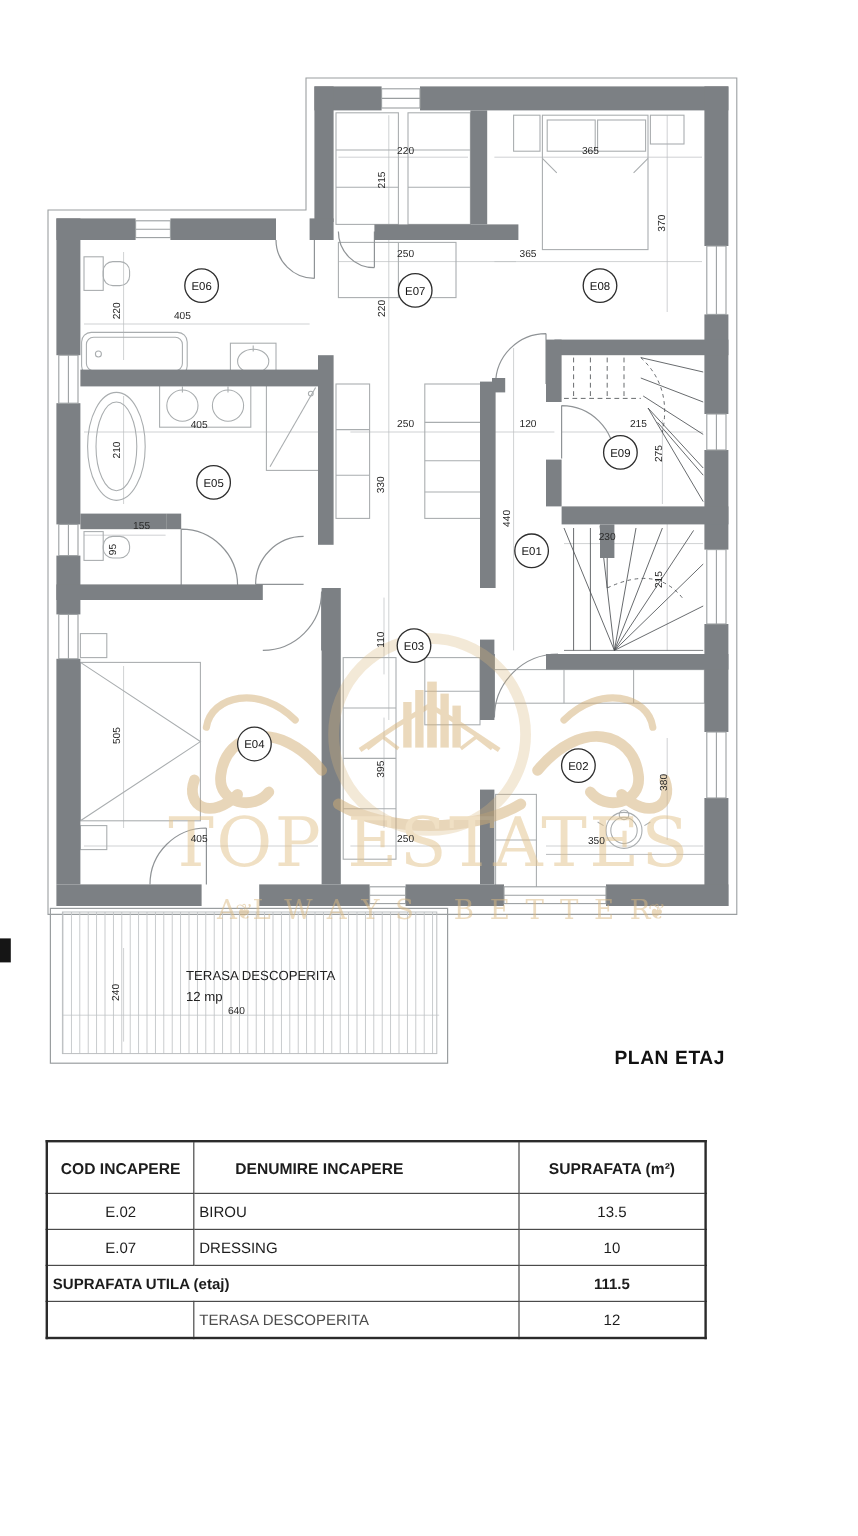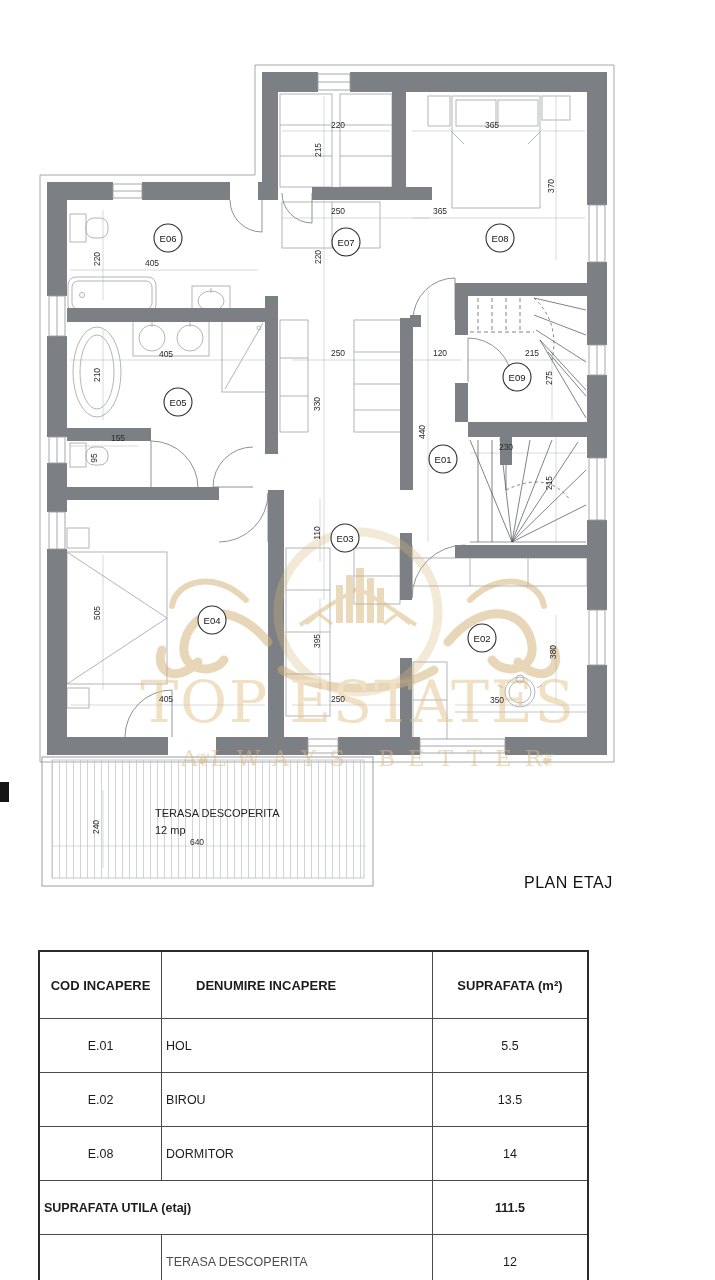--- a/index.html
+++ b/index.html
@@ -1,21 +1,21 @@
 <!DOCTYPE html>
 <html><head>
 <meta charset="utf-8">
 <style>
   html,body{margin:0;padding:0;background:#ffffff;}
   body{width:715px;height:1280px;position:relative;font-family:"Liberation Sans",sans-serif;-webkit-font-smoothing:antialiased;}
   #plan-wrap{position:absolute;left:0;top:0;width:715px;height:945px;}
-  #plan-title{position:absolute;left:524px;top:874px;font-size:16px;font-weight:normal;color:#111;letter-spacing:.5px;}
+  #plan-title{position:absolute;left:512px;top:874px;font-size:16px;font-weight:bold;color:#111;letter-spacing:.5px;}
   
   #area-table{position:absolute;left:38px;top:950px;width:551px;border-collapse:collapse;font-size:12.5px;color:#1c1c1c;}
-  #area-table td,#area-table th{border:1px solid #4a4a4a;padding:16px 4px;height:21px;background:#fff;margin-left:45px;}
+  #area-table td,#area-table th{border:1px solid #4a4a4a;padding:4px 4px;height:21px;background:#fff;margin-left:45px;}
   #area-table{border:2px solid #2b2b2b;}
   #area-table thead th{height:34px;font-size:13px;font-weight:bold;}
   #area-table th.h-cod{width:123px;}
   #area-table th.h-den{width:267px;text-align:left;padding-left:34px;}
   #area-table th.h-sup{width:161px;}
   td.c-cod{text-align:center;}
   td.c-den{text-align:left;padding-left:34px;}
   td.c-val{text-align:center;}
   tr.f-bold td{font-weight:bold;height:25px;}
   tr.f-terasa td{height:20px;}
@@ -389,33 +389,28 @@
 <table id="area-table">
   <thead>
     <tr>
       <th class="h-cod">COD INCAPERE</th>
       <th class="h-den">DENUMIRE INCAPERE</th>
       <th class="h-sup">SUPRAFATA (m²)</th>
     </tr>
   </thead>
   <tbody id="rows">
       <tr>
-        <td class="c-cod">E.01</td>
-        <td class="c-den">HOL</td>
-        <td class="c-val">5.5</td>
-      </tr>
-      <tr>
         <td class="c-cod">E.02</td>
         <td class="c-den">BIROU</td>
         <td class="c-val">13.5</td>
       </tr>
       <tr>
-        <td class="c-cod">E.08</td>
-        <td class="c-den">DORMITOR</td>
-        <td class="c-val">14</td>
+        <td class="c-cod">E.07</td>
+        <td class="c-den">DRESSING</td>
+        <td class="c-val">10</td>
       </tr>
       <tr class="f-bold">
         <td colspan="2" style="text-align:left">SUPRAFATA UTILA (etaj)</td>
         <td class="c-val">111.5</td>
       </tr>
       <tr class="f-terasa">
         <td class="c-cod"></td>
         <td class="c-den">TERASA DESCOPERITA</td>
         <td class="c-val">12</td>
       </tr>

